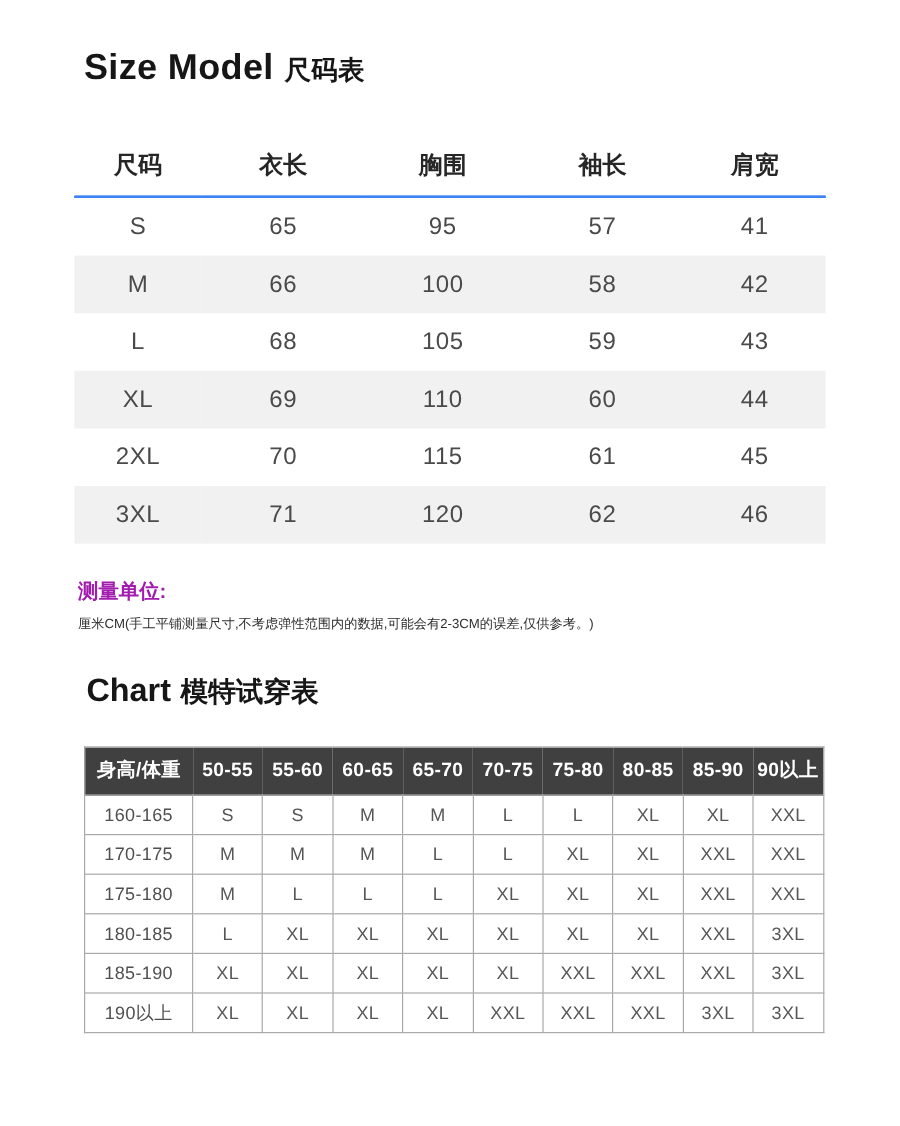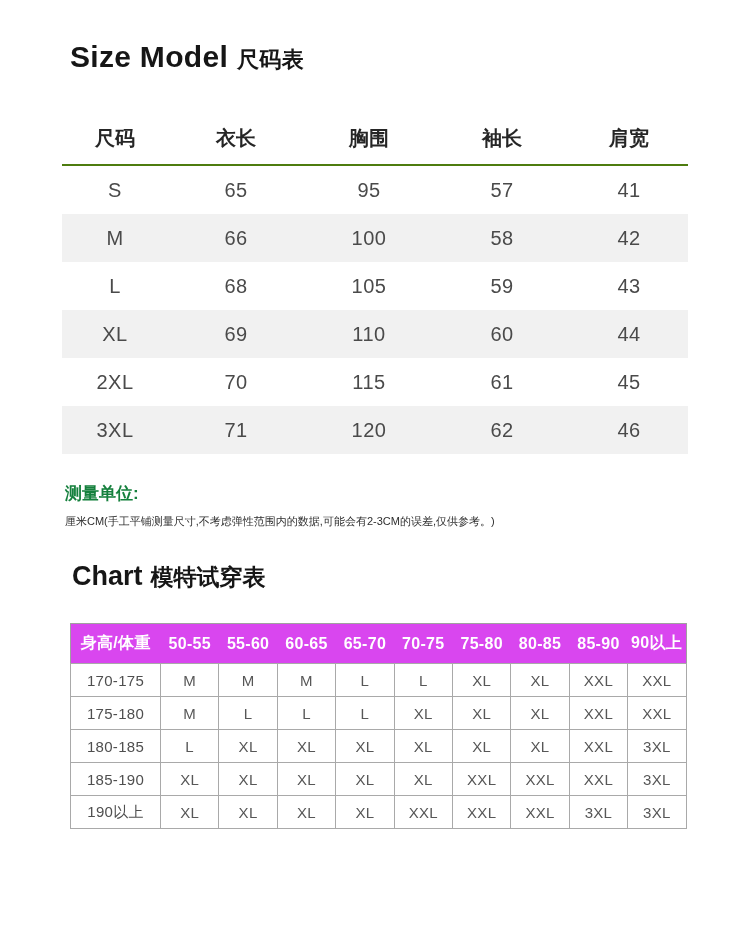--- a/index.html
+++ b/index.html
@@ -12,41 +12,41 @@
   #size-title { padding-top:40px; margin-left:70px; font-size:30px; line-height:34px; letter-spacing:0.3px; }
   #size-title .zh { font-size:22px; font-weight:600; margin-left:9px; }
 
   table { border-collapse:collapse; table-layout:fixed; }
 
   
   #size-table { width:626px; margin:36px 0 0 62px; }
   #size-table th {
     height:51px; padding:0; text-align:center; vertical-align:middle;
     font-size:20px; font-weight:600; color:#262626;
-    border-bottom:2px solid #4d7c0f;
+    border-bottom:2px solid #3b82f6;
   }
   #size-table td {
     height:48px; padding:0; text-align:center; vertical-align:middle;
     font-size:20px; font-weight:400; color:#4a4a4a; letter-spacing:0.5px;
   }
   #size-table tr.stripe { background:#f1f1f1; }
 
   
   #note { margin:28px 0 0 65px; width:640px; }
-  #note .note-heading { font-size:17px; line-height:24px; font-weight:bold; color:#15803d; }
+  #note .note-heading { font-size:17px; line-height:24px; font-weight:bold; color:#a21caf; }
   #note .note-body { font-size:11px; line-height:24px; margin-top:3px; color:#2e2e2e; }
 
   
   #model-title { margin:28px 0 0 72px; font-size:27px; line-height:30px; }
   #model-title .zh { font-size:23px; font-weight:700; margin-left:8px; }
 
   
   #model-table { width:616px; margin:31px 0 0 70px; border:1px solid #a0a0a0; }
   #model-table th {
-    background:#d946ef; color:#ffffff; font-size:16px; font-weight:bold;
+    background:#404040; color:#ffffff; font-size:16px; font-weight:bold;
     height:39px; padding:0; text-align:center; vertical-align:middle; letter-spacing:0.3px;
   }
   #model-table td {
     border:1px solid #a9a9a9; height:32px; padding:0;
     text-align:center; vertical-align:middle;
     font-size:15px; color:#575757; letter-spacing:0.3px;
   }
   #model-table td.height-col { color:#4f4f4f; }
 </style>
 </head>
@@ -150,20 +150,32 @@
         <th>65-70</th>
         <th>70-75</th>
         <th>75-80</th>
         <th>80-85</th>
         <th>85-90</th>
         <th>90以上</th>
       </tr>
   </thead>
   <tbody id="model-body">
       <tr>
+        <td class="height-col">160-165</td>
+        <td>S</td>
+        <td>S</td>
+        <td>M</td>
+        <td>M</td>
+        <td>L</td>
+        <td>L</td>
+        <td>XL</td>
+        <td>XL</td>
+        <td>XXL</td>
+      </tr>
+      <tr>
         <td class="height-col">170-175</td>
         <td>M</td>
         <td>M</td>
         <td>M</td>
         <td>L</td>
         <td>L</td>
         <td>XL</td>
         <td>XL</td>
         <td>XXL</td>
         <td>XXL</td>

